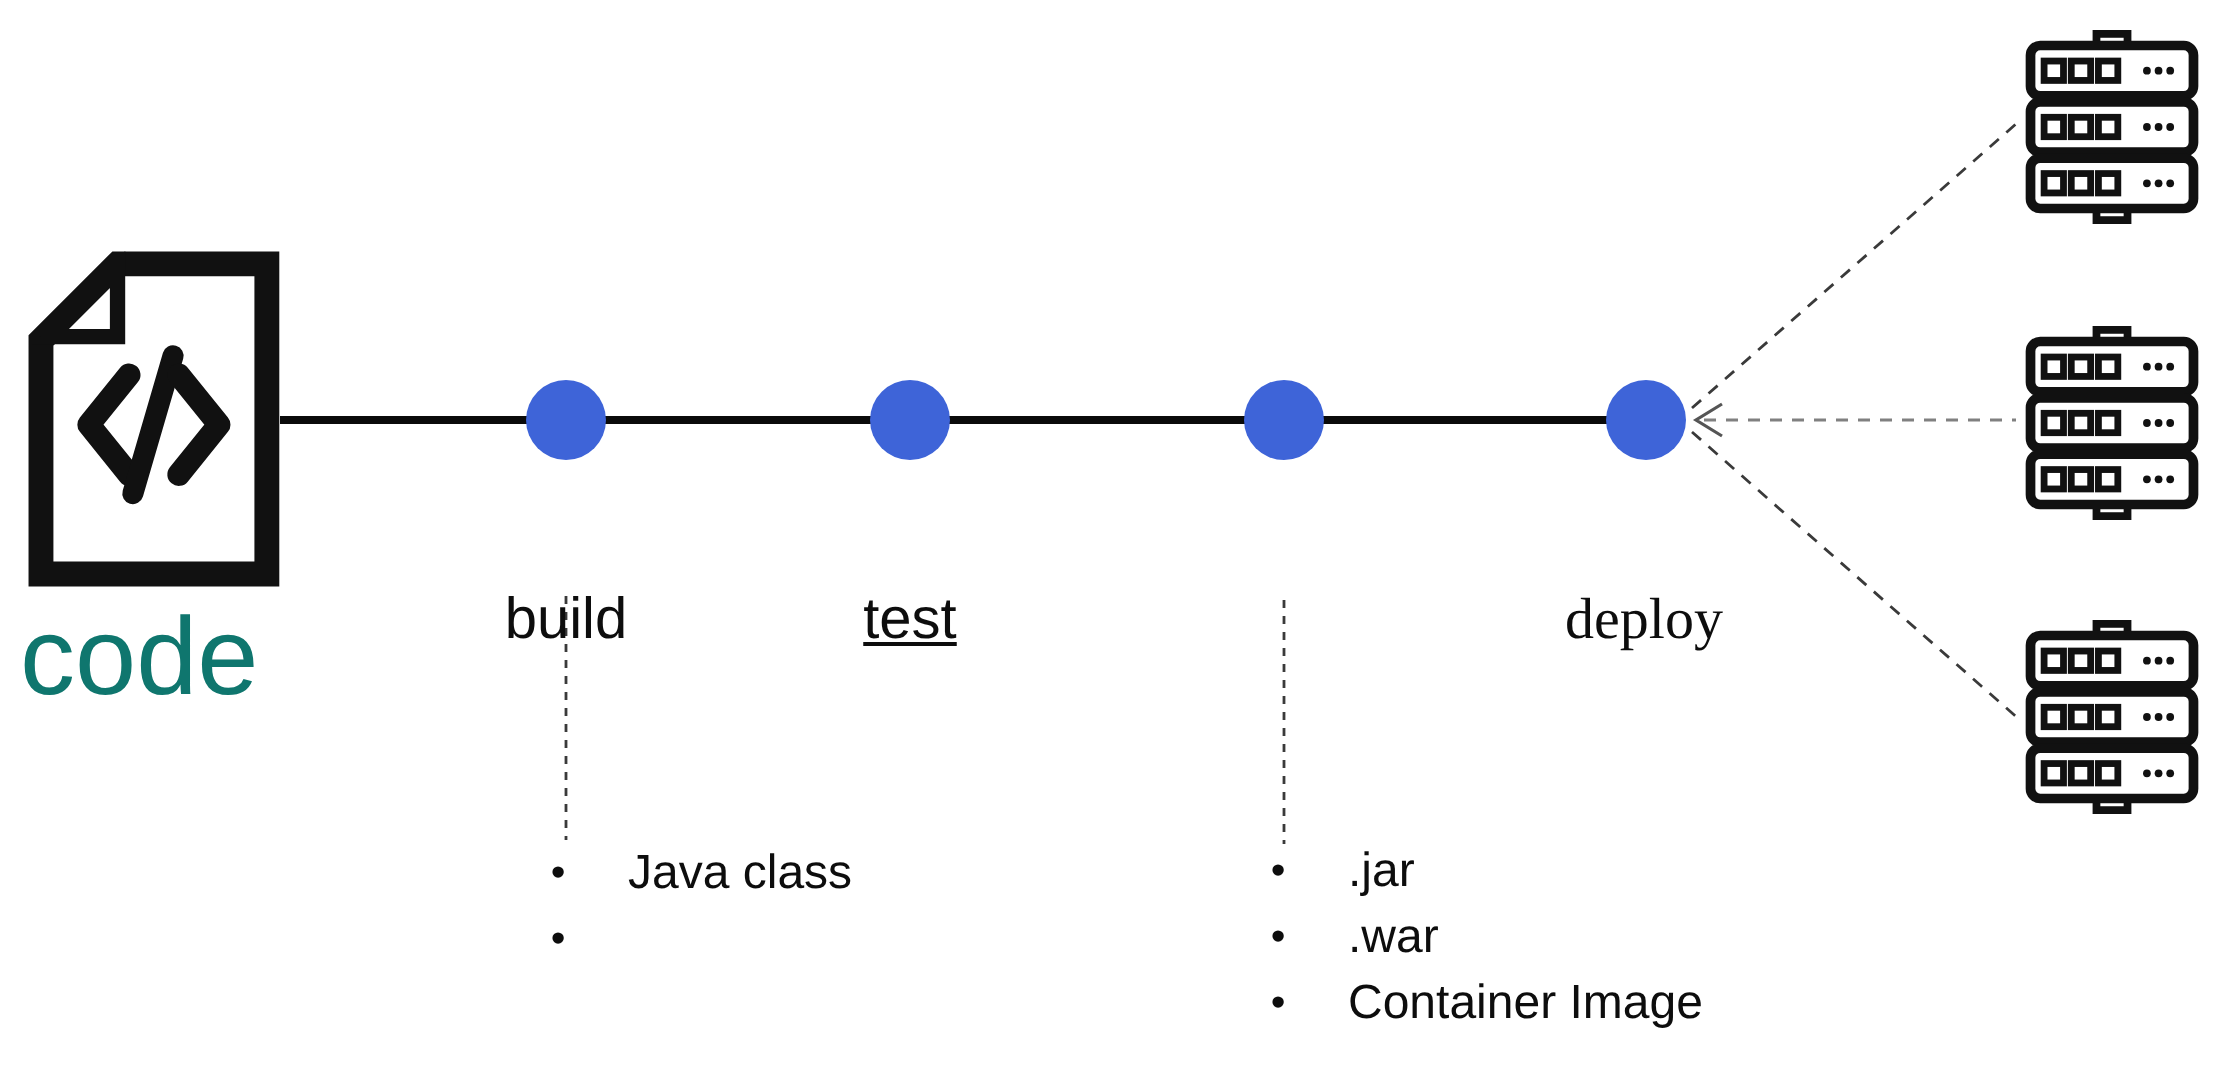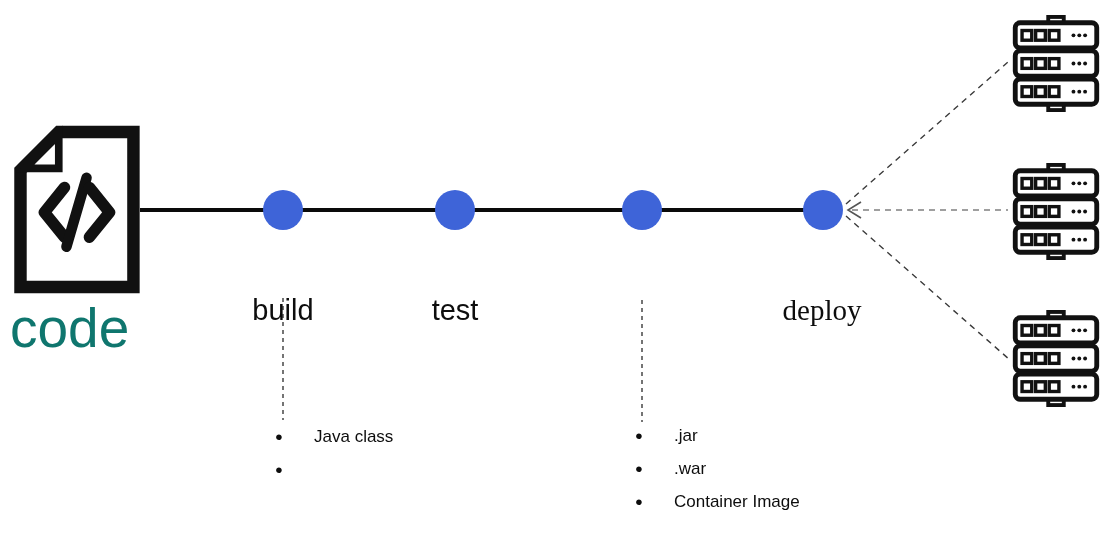--- a/index.html
+++ b/index.html
@@ -15,29 +15,29 @@
   .code-icon{position:absolute;left:9px;top:122px;}
   .code-label{
     position:absolute;left:10px;top:305px;width:132px;
     text-align:left;font-size:55px;line-height:46px;color:#0f766e;
   }
   .stage-label{
     position:absolute;top:249px;width:160px;
     text-align:center;font-size:29px;line-height:33px;color:#0d0d0d;margin-top:45px;
   }
   .stage-build{left:203px;}
-  .stage-test{left:375px;}
+  .stage-test{left:375px;text-decoration:underline;}
   .stage-package{left:562px;}
   .stage-deploy{left:742px;font-family:Liberation Serif, serif;}
   .notes{position:absolute;}
   .notes-build{left:272px;top:420px;}
   .notes-package{left:632px;top:419px;}
   .note-row{display:flex;align-items:center;height:33px;}
   .bullet{width:14px;text-align:center;font-size:21px;line-height:33px;color:#0d0d0d;}
-  .note-text{margin-left:28px;font-size:17px;color:#0d0d0d;white-space:nowrap;}
+  .note-text{margin-left:28px;font-size:24px;color:#0d0d0d;white-space:nowrap;}
   .server-icon{position:absolute;}
   .srv-1{left:1012px;top:15px;}
   .srv-2{left:1012px;top:163px;}
   .srv-3{left:1012px;top:310px;}
 </style>
 </head>
 <body>
 
 <div class="canvas">
 

